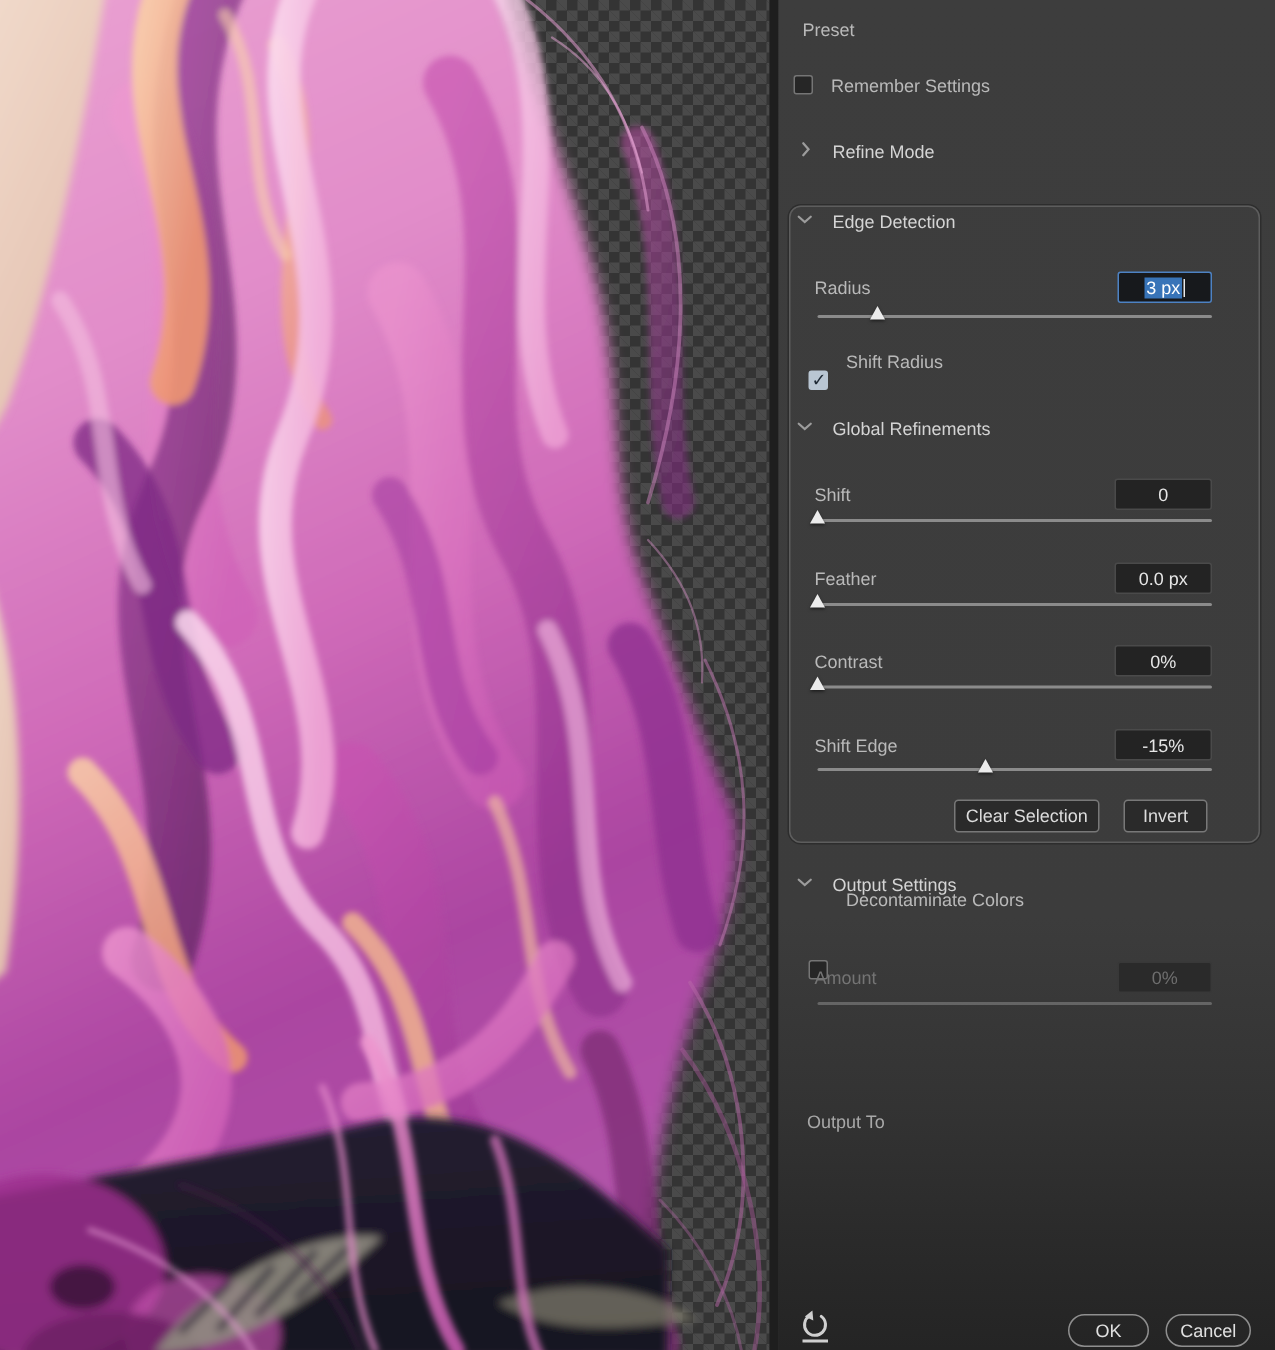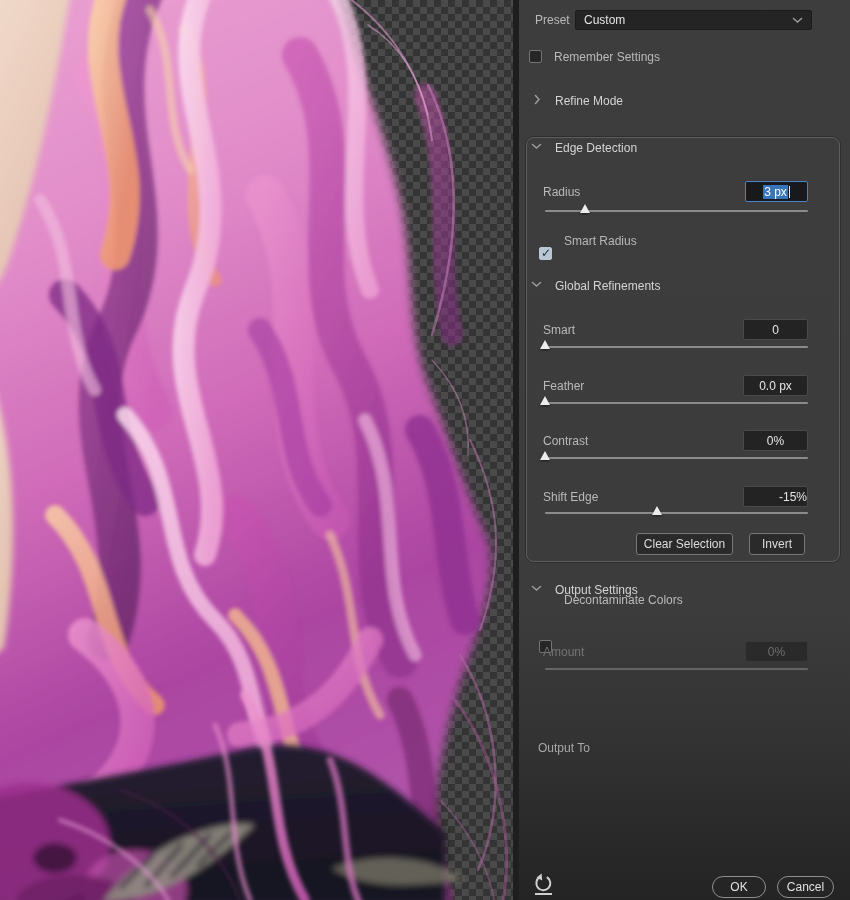--- a/index.html
+++ b/index.html
@@ -198,28 +198,20 @@
         <path d="M440,800 C470,830 490,870 495,905" stroke="#b066a2" stroke-width="2" opacity="0.4"></path>
       </g>
     </svg>
   </div>
 
   <div id="separator"></div>
 
   <div id="panel">
 
     <div class="abs lbl" style="left:16px;top:13px;">Preset</div>
-    <div class="abs select" style="left:56px;top:10px;width:237px;height:20px;">
-      <span>Custom</span>
-      <span class="chevwrap">
-        <svg class="chev" width="11" height="7" viewBox="0 0 11 7">
-            <path d="M1.5 1.5 L5.5 5 L9.5 1.5" fill="none" stroke="#9c9c9c" stroke-width="1.5" stroke-linecap="round"></path>
-          </svg>
-      </span>
-    </div>
 
     <div class="abs checkbox" style="left:10px;top:50px;">
       
     </div>
     <div class="abs lbl" style="left:35px;top:50px;">Remember Settings</div>
 
     <span class="abs" style="left:13px;top:96px;">
       <svg class="chev chev-right" width="11" height="7" viewBox="0 0 11 7">
           <path d="M1.5 1.5 L5.5 5 L9.5 1.5" fill="none" stroke="#9c9c9c" stroke-width="1.5" stroke-linecap="round"></path>
         </svg>
@@ -241,30 +233,30 @@
         <span class="caret"></span>
     </div>
     <div class="abs slider" style="left:26px;top:205px;width:263px;">
       <div class="track"></div>
       <div class="thumb" style="left: 15.2%;"></div>
     </div>
 
     <div class="abs checkbox checked" style="left:20px;top:234px;">
       <span class="mark">✓</span>
     </div>
-    <div class="abs lbl" style="left:45px;top:234px;">Smart Radius</div>
+    <div class="abs lbl" style="left:45px;top:234px;">Shift Radius</div>
 
     <span class="abs" style="left:12px;top:281px;">
       <svg class="chev" width="11" height="7" viewBox="0 0 11 7">
           <path d="M1.5 1.5 L5.5 5 L9.5 1.5" fill="none" stroke="#9c9c9c" stroke-width="1.5" stroke-linecap="round"></path>
         </svg>
     </span>
     <div class="abs hdr" style="left:36px;top:279px;">Global Refinements</div>
 
-    <div class="abs lbl" style="left:24px;top:323px;">Smart</div>
+    <div class="abs lbl" style="left:24px;top:323px;">Shift</div>
     <div class="abs field" style="left:224px;top:319px;width:65px;height:21px;">
       <span>0</span>
     </div>
     <div class="abs slider" style="left:26px;top:341px;width:263px;">
       <div class="track"></div>
       <div class="thumb" style="left: 0%;"></div>
     </div>
 
     <div class="abs lbl" style="left:24px;top:379px;">Feather</div>
     <div class="abs field" style="left:224px;top:375px;width:65px;height:21px;">
@@ -278,21 +270,21 @@
     <div class="abs lbl" style="left:24px;top:434px;">Contrast</div>
     <div class="abs field" style="left:224px;top:430px;width:65px;height:21px;">
       <span>0%</span>
     </div>
     <div class="abs slider" style="left:26px;top:452px;width:263px;">
       <div class="track"></div>
       <div class="thumb" style="left: 0%;"></div>
     </div>
 
     <div class="abs lbl" style="left:24px;top:490px;">Shift Edge</div>
-    <div class="abs field" style="left:224px;top:486px;width:65px;height:21px;justify-content:flex-end;">
+    <div class="abs field" style="left:224px;top:486px;width:65px;height:21px;">
       <span>-15%</span>
     </div>
     <div class="abs slider" style="left:26px;top:507px;width:263px;">
       <div class="track"></div>
       <div class="thumb" style="left: 42.6%;"></div>
     </div>
 
     <button class="abs btn" style="left:75px;top:533px;width:97px;height:22px;">Clear Selection</button>
     <button class="abs btn" style="left:188px;top:533px;width:56px;height:22px;">Invert</button>
 

